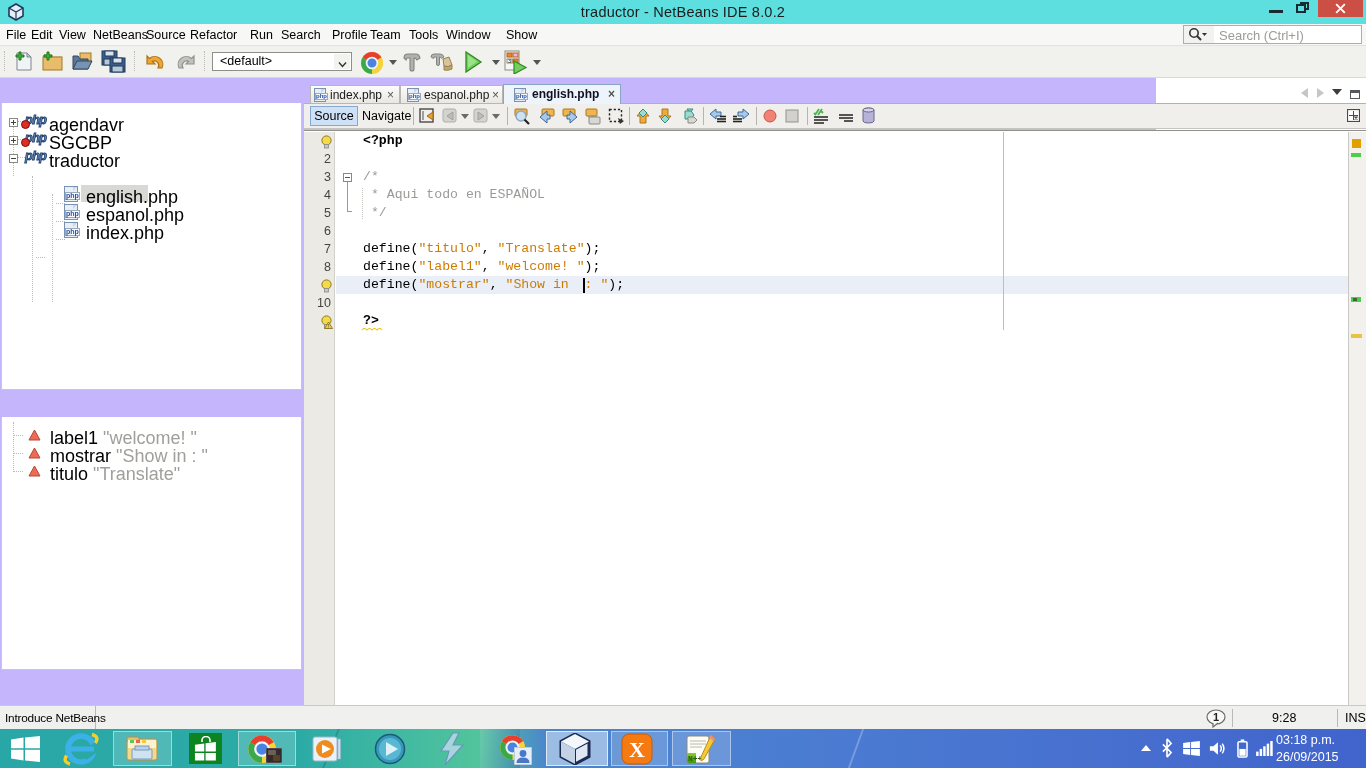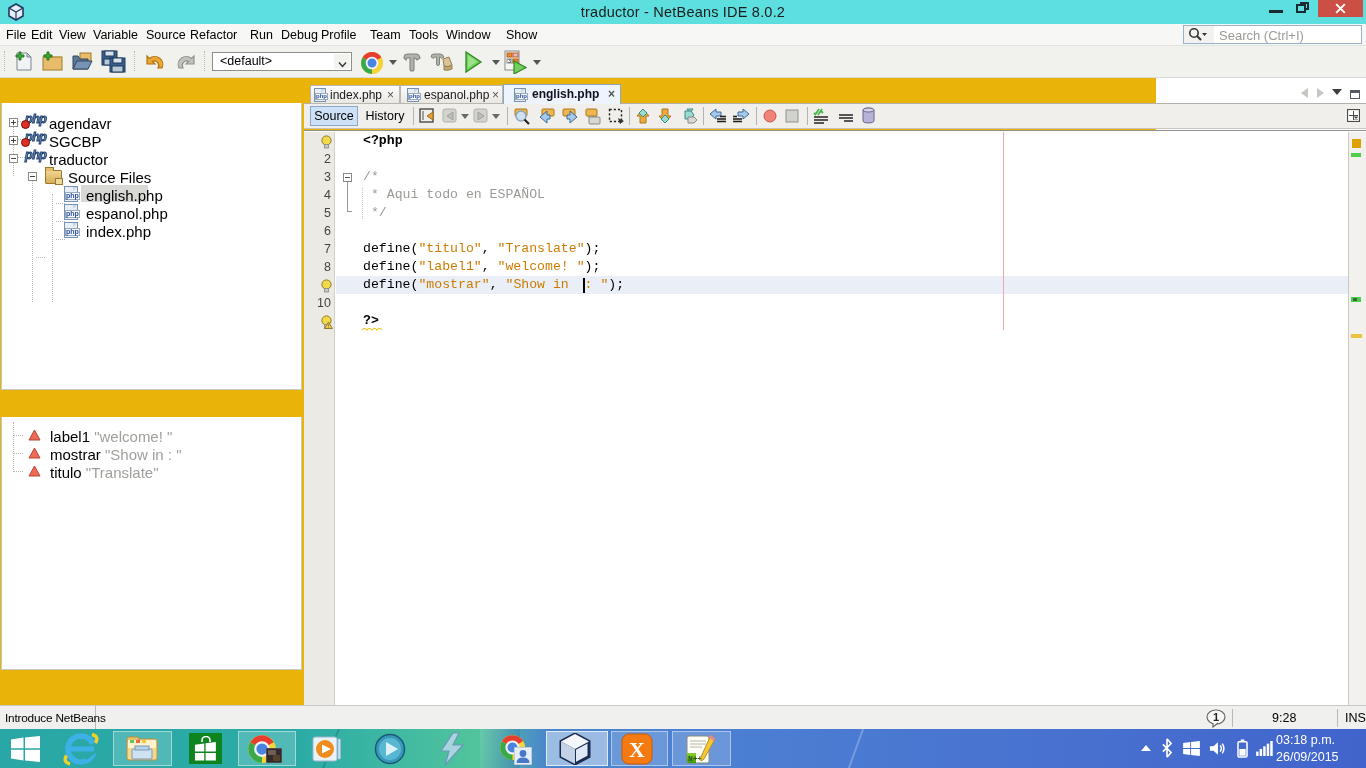--- a/index.html
+++ b/index.html
@@ -1,16 +1,16 @@
 <!DOCTYPE html>
 <html><head><meta charset="utf-8"><style>
 *{margin:0;padding:0;box-sizing:border-box;}
 html,body{width:1366px;height:768px;overflow:hidden;}
 body{font-family:"Liberation Sans",sans-serif;}
-#screen{position:relative;width:1156px;height:768px;background:#eab308;text-decoration:underline;}
+#screen{position:relative;width:1156px;height:768px;background:#c4b5fd;text-decoration:underline;}
 .abs{position:absolute;}
 
 #titlebar{position:absolute;left:0;top:0;width:1366px;height:24px;background:#5ddfe0;}
 #title-text{position:absolute;left:0;top:4px;width:1366px;text-align:center;font-size:14.5px;color:#1c1c1c;letter-spacing:0.2px;}
 #btn-close{position:absolute;left:1318px;top:0;width:45px;height:17px;background:#cb4f44;}
 #btn-close svg{position:absolute;left:16px;top:2px;}
 #btn-min{position:absolute;left:1269px;top:10px;width:14px;height:3px;background:#1a2a33;}
 #btn-rest{position:absolute;left:1296px;top:4px;width:10px;height:9px;border:2px solid #1a2a33;background:#5ddfe0;}
 #btn-rest2{position:absolute;left:1300px;top:2px;width:9px;height:8px;border:2px solid #1a2a33;}
 
@@ -27,21 +27,21 @@
 
 #lpanel{position:absolute;left:1px;top:84px;width:301px;height:621px;}
 .ptabbar{position:absolute;left:0;width:301px;height:19px;background:linear-gradient(#fbfbfa,#e9e9e6);border:1px solid #c8c8c4;border-bottom:1px solid #c8c8c4;}
 .ptab{position:absolute;top:0;height:18px;font-size:12.5px;color:#000;padding:2px 8px 0 8px;}
 .ptab.active{background:#fff;border-right:1px solid #c8c8c4;font-weight:bold;}
 .pmin{position:absolute;top:8px;width:11px;height:2px;background:#4d4d4d;}
 #ptree{position:absolute;left:0;top:19px;width:301px;height:287px;background:#fff;border:1px solid #c8c8c4;border-top:none;}
 #navpanel{position:absolute;left:0;top:314px;width:301px;height:272px;}
 #navtree{position:absolute;left:0;top:19px;width:301px;height:253px;background:#fff;border:1px solid #c8c8c4;border-top:none;}
 #filters{position:absolute;left:0;top:586px;width:301px;height:35px;background:#efefec;border:1px solid #c8c8c4;border-top:none;}
-.trow{position:absolute;height:18px;font-size:15px;color:#000;white-space:nowrap;}
+.trow{position:absolute;height:18px;font-size:18px;color:#000;white-space:nowrap;}
 .trow .lbl{position:absolute;top:2px;}
 .gray{color:#a09f9b;}
 
 .phpfile{display:inline-block;width:14px;height:16px;background:#e9eff7;border:1px solid #7a92b2;position:relative;}
 .phpfile::before{content:"";position:absolute;right:0;top:0;width:0;height:0;border-left:4px solid #c9d6e6;border-bottom:4px solid #e8eef6;}
 .phpfile::after{content:"php";position:absolute;left:0px;top:5px;font-size:7px;font-weight:bold;color:#2a50a0;background:#f8fafd;border:0.5px solid #9ab;font-family:"Liberation Sans",sans-serif;line-height:6px;}
 .phpfile.sm{width:12px;height:14px;}
 .phpfile.sm::after{font-size:6px;top:4px;line-height:5px;}
 .phpprj{display:inline-block;width:20px;height:15px;position:relative;}
 .phpprj::after{content:"php";position:absolute;left:0px;top:-2px;font-size:12.5px;font-style:italic;font-weight:bold;color:#6a92c0;-webkit-text-stroke:0.9px #23416e;font-family:"Liberation Sans",sans-serif;letter-spacing:-0.5px;}
@@ -99,26 +99,26 @@
         <svg width="13" height="13" viewBox="0 0 12 12">
           <path d="M2 2 L10 10 M10 2 L2 10" stroke="#fff" stroke-width="1.8"></path>
         </svg>
       </div>
 </div>
 
 <div id="menubar">
   <div class="mi" style="left:6px">File</div>
   <div class="mi" style="left:31px">Edit</div>
   <div class="mi" style="left:59px">View</div>
-  <div class="mi" style="left:93px">Variable</div>
+  <div class="mi" style="left:93px">NetBeans</div>
   <div class="mi" style="left:146px">Source</div>
   <div class="mi" style="left:190px">Refactor</div>
   <div class="mi" style="left:250px">Run</div>
-  <div class="mi" style="left:281px">Debug</div>
-  <div class="mi" style="left:321px">Profile</div>
+  <div class="mi" style="left:281px">Search</div>
+  <div class="mi" style="left:332px">Profile</div>
   <div class="mi" style="left:370px">Team</div>
   <div class="mi" style="left:409px">Tools</div>
   <div class="mi" style="left:446px">Window</div>
   <div class="mi" style="left:506px">Show</div>
   <div id="searchbox">
     <div class="sic"></div>
     <svg class="abs" style="left:3px;top:1px" width="20" height="16" viewBox="0 0 20 16">
           <circle cx="7" cy="6" r="4.2" fill="none" stroke="#333" stroke-width="1.6"></circle>
           <line x1="10" y1="9" x2="14" y2="13" stroke="#333" stroke-width="2"></line>
           <path d="M15 6 l5 0 l-2.5 3 z" fill="#333"></path>
@@ -237,28 +237,20 @@
       <span class="phpprj abs" style="left:23px;top:1px"></span><span class="errbdg abs" style="left:19px;top:7px"></span>
       <span class="lbl" style="left:47px">SGCBP</span>
     </div>
     <div class="trow" style="left:0;top:46px;width:300px">
       <svg class="abs" style="left:7px;top:5px" width="9" height="9" viewBox="0 0 9 9">
             <rect x="0.5" y="0.5" width="8" height="8" fill="#fff" stroke="#8a8a85"></rect>
             <line x1="2" y1="4.5" x2="7" y2="4.5" stroke="#444"></line>
           </svg>
       <span class="phpprj abs" style="left:23px;top:1px"></span>
       <span class="lbl" style="left:47px">traductor</span>
-    </div>
-    <div class="trow" style="left:0;top:64px;width:300px">
-      <svg class="abs" style="left:26px;top:5px" width="9" height="9" viewBox="0 0 9 9">
-            <rect x="0.5" y="0.5" width="8" height="8" fill="#fff" stroke="#8a8a85"></rect>
-            <line x1="2" y1="4.5" x2="7" y2="4.5" stroke="#444"></line>
-          </svg>
-      <span class="foldic abs" style="left:43px;top:1px"></span>
-      <span class="lbl" style="left:66px">Source Files</span>
     </div>
     <div class="trow" style="left:0;top:82px;width:300px">
       <div class="abs" style="left:79px;top:0;width:67px;height:17px;background:#d8d8d4"></div>
       <span class="phpfile abs" style="left:62px;top:1px"></span>
       <span class="lbl" style="left:84px">english.php</span>
     </div>
     <div class="trow" style="left:0;top:100px;width:300px">
       <span class="phpfile abs" style="left:62px;top:1px"></span>
       <span class="lbl" style="left:84px">espanol.php</span>
     </div>
@@ -311,21 +303,21 @@
       <span class="tx" style="left:28px">english.php</span><span class="cl" style="left:104px">×</span>
     </div>
 
     <div class="abs" style="left:997px;top:4px;width:0;height:0;border-top:5px solid transparent;border-bottom:5px solid transparent;border-right:7px solid #c6c6c2"></div>
     <div class="abs" style="left:1013px;top:4px;width:0;height:0;border-top:5px solid transparent;border-bottom:5px solid transparent;border-left:7px solid #c6c6c2"></div>
     <div class="abs" style="left:1028px;top:5px;width:0;height:0;border-left:5.5px solid transparent;border-right:5.5px solid transparent;border-top:6.5px solid #3e3e3c"></div>
     <div class="abs" style="left:1046px;top:6px;width:10px;height:9px;border:1px solid #55585e;border-top:3px solid #55585e"></div>
   </div>
   <div id="edtools">
     <div id="src-btn">Source</div>
-    <div id="hist-btn">History</div>
+    <div id="hist-btn">Navigate</div>
     <div class="esep" style="left:109px"></div>
     <svg class="abs" style="left:115px;top:4px" width="16" height="16" viewBox="0 0 16 16">
           <rect x="1" y="1" width="13" height="13" fill="none" stroke="#4a4a46" stroke-width="1.4"></rect>
           <line x1="4" y1="3" x2="4" y2="12" stroke="#8a8a86" stroke-width="1.6"></line>
           <path d="M14 4 L8 8 L14 12 Z" fill="#eaa13b" stroke="#9a6a14"></path>
         </svg>
     <svg class="abs" style="left:138px;top:4px" width="16" height="16" viewBox="0 0 16 16">
           <rect x="1" y="1" width="13" height="13" rx="2" fill="#d4d4cf" stroke="#b0b0aa"></rect>
           <path d="M11 4 L5 8 L11 12 Z" fill="#bebeb8" stroke="#a0a09a"></path>
         </svg>

